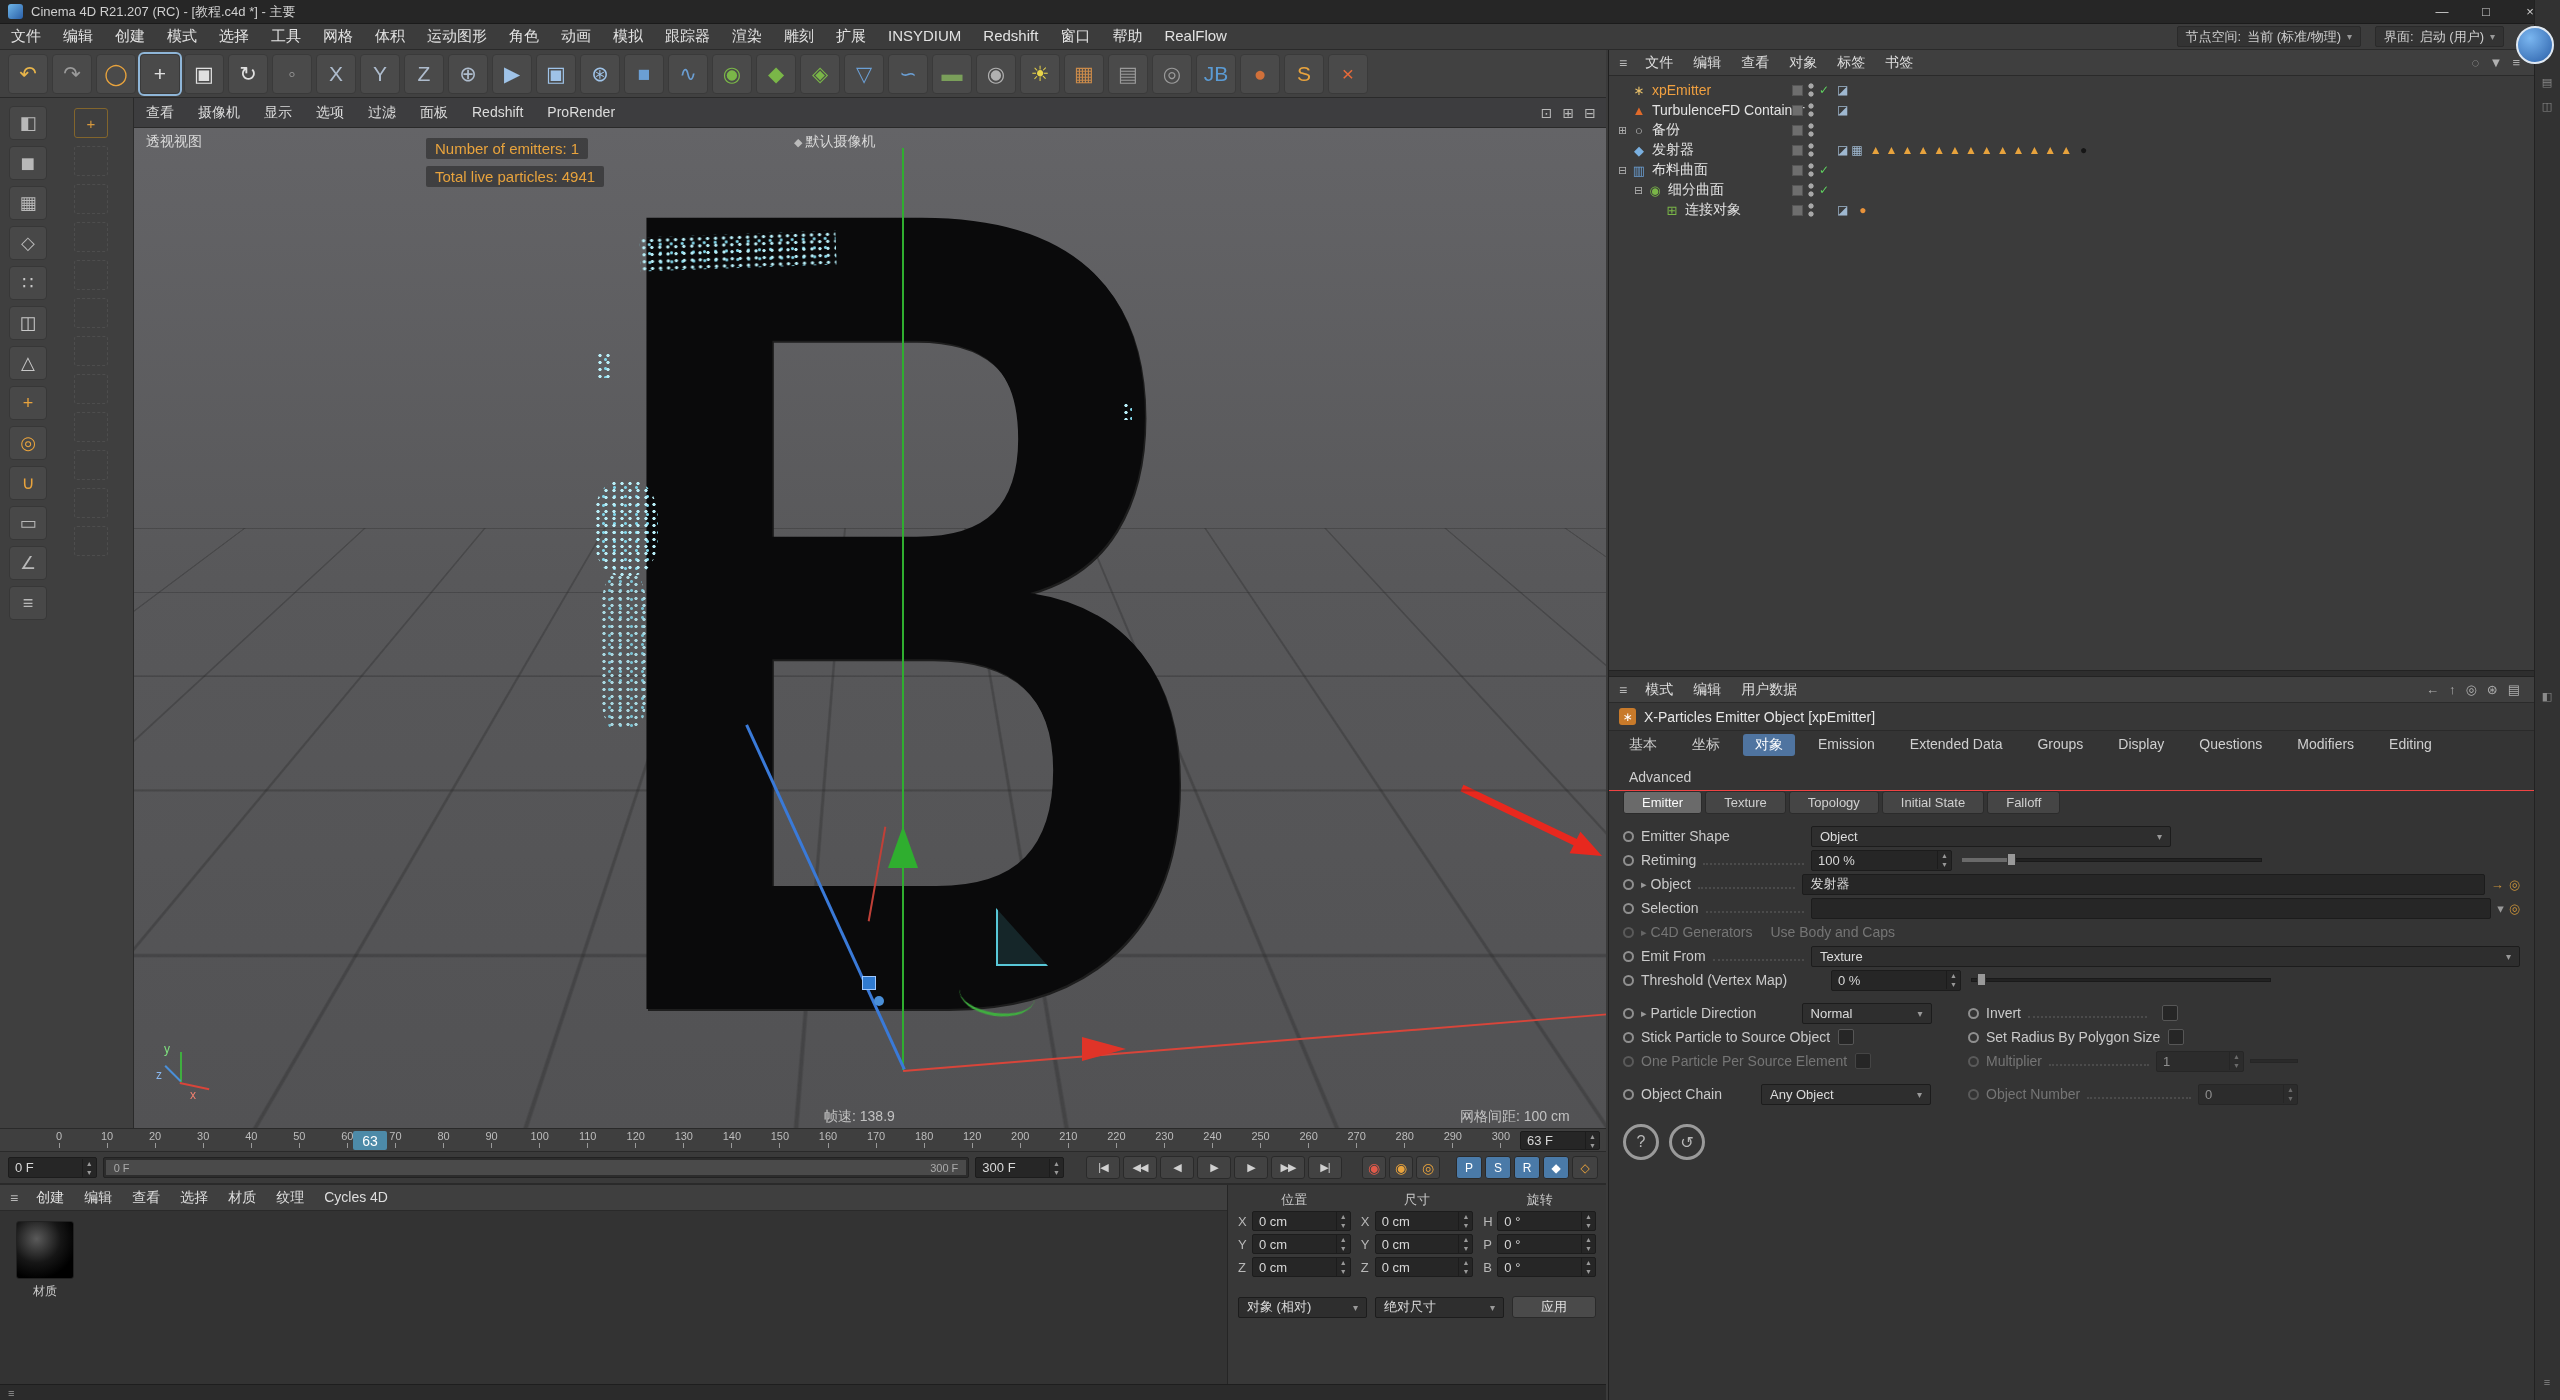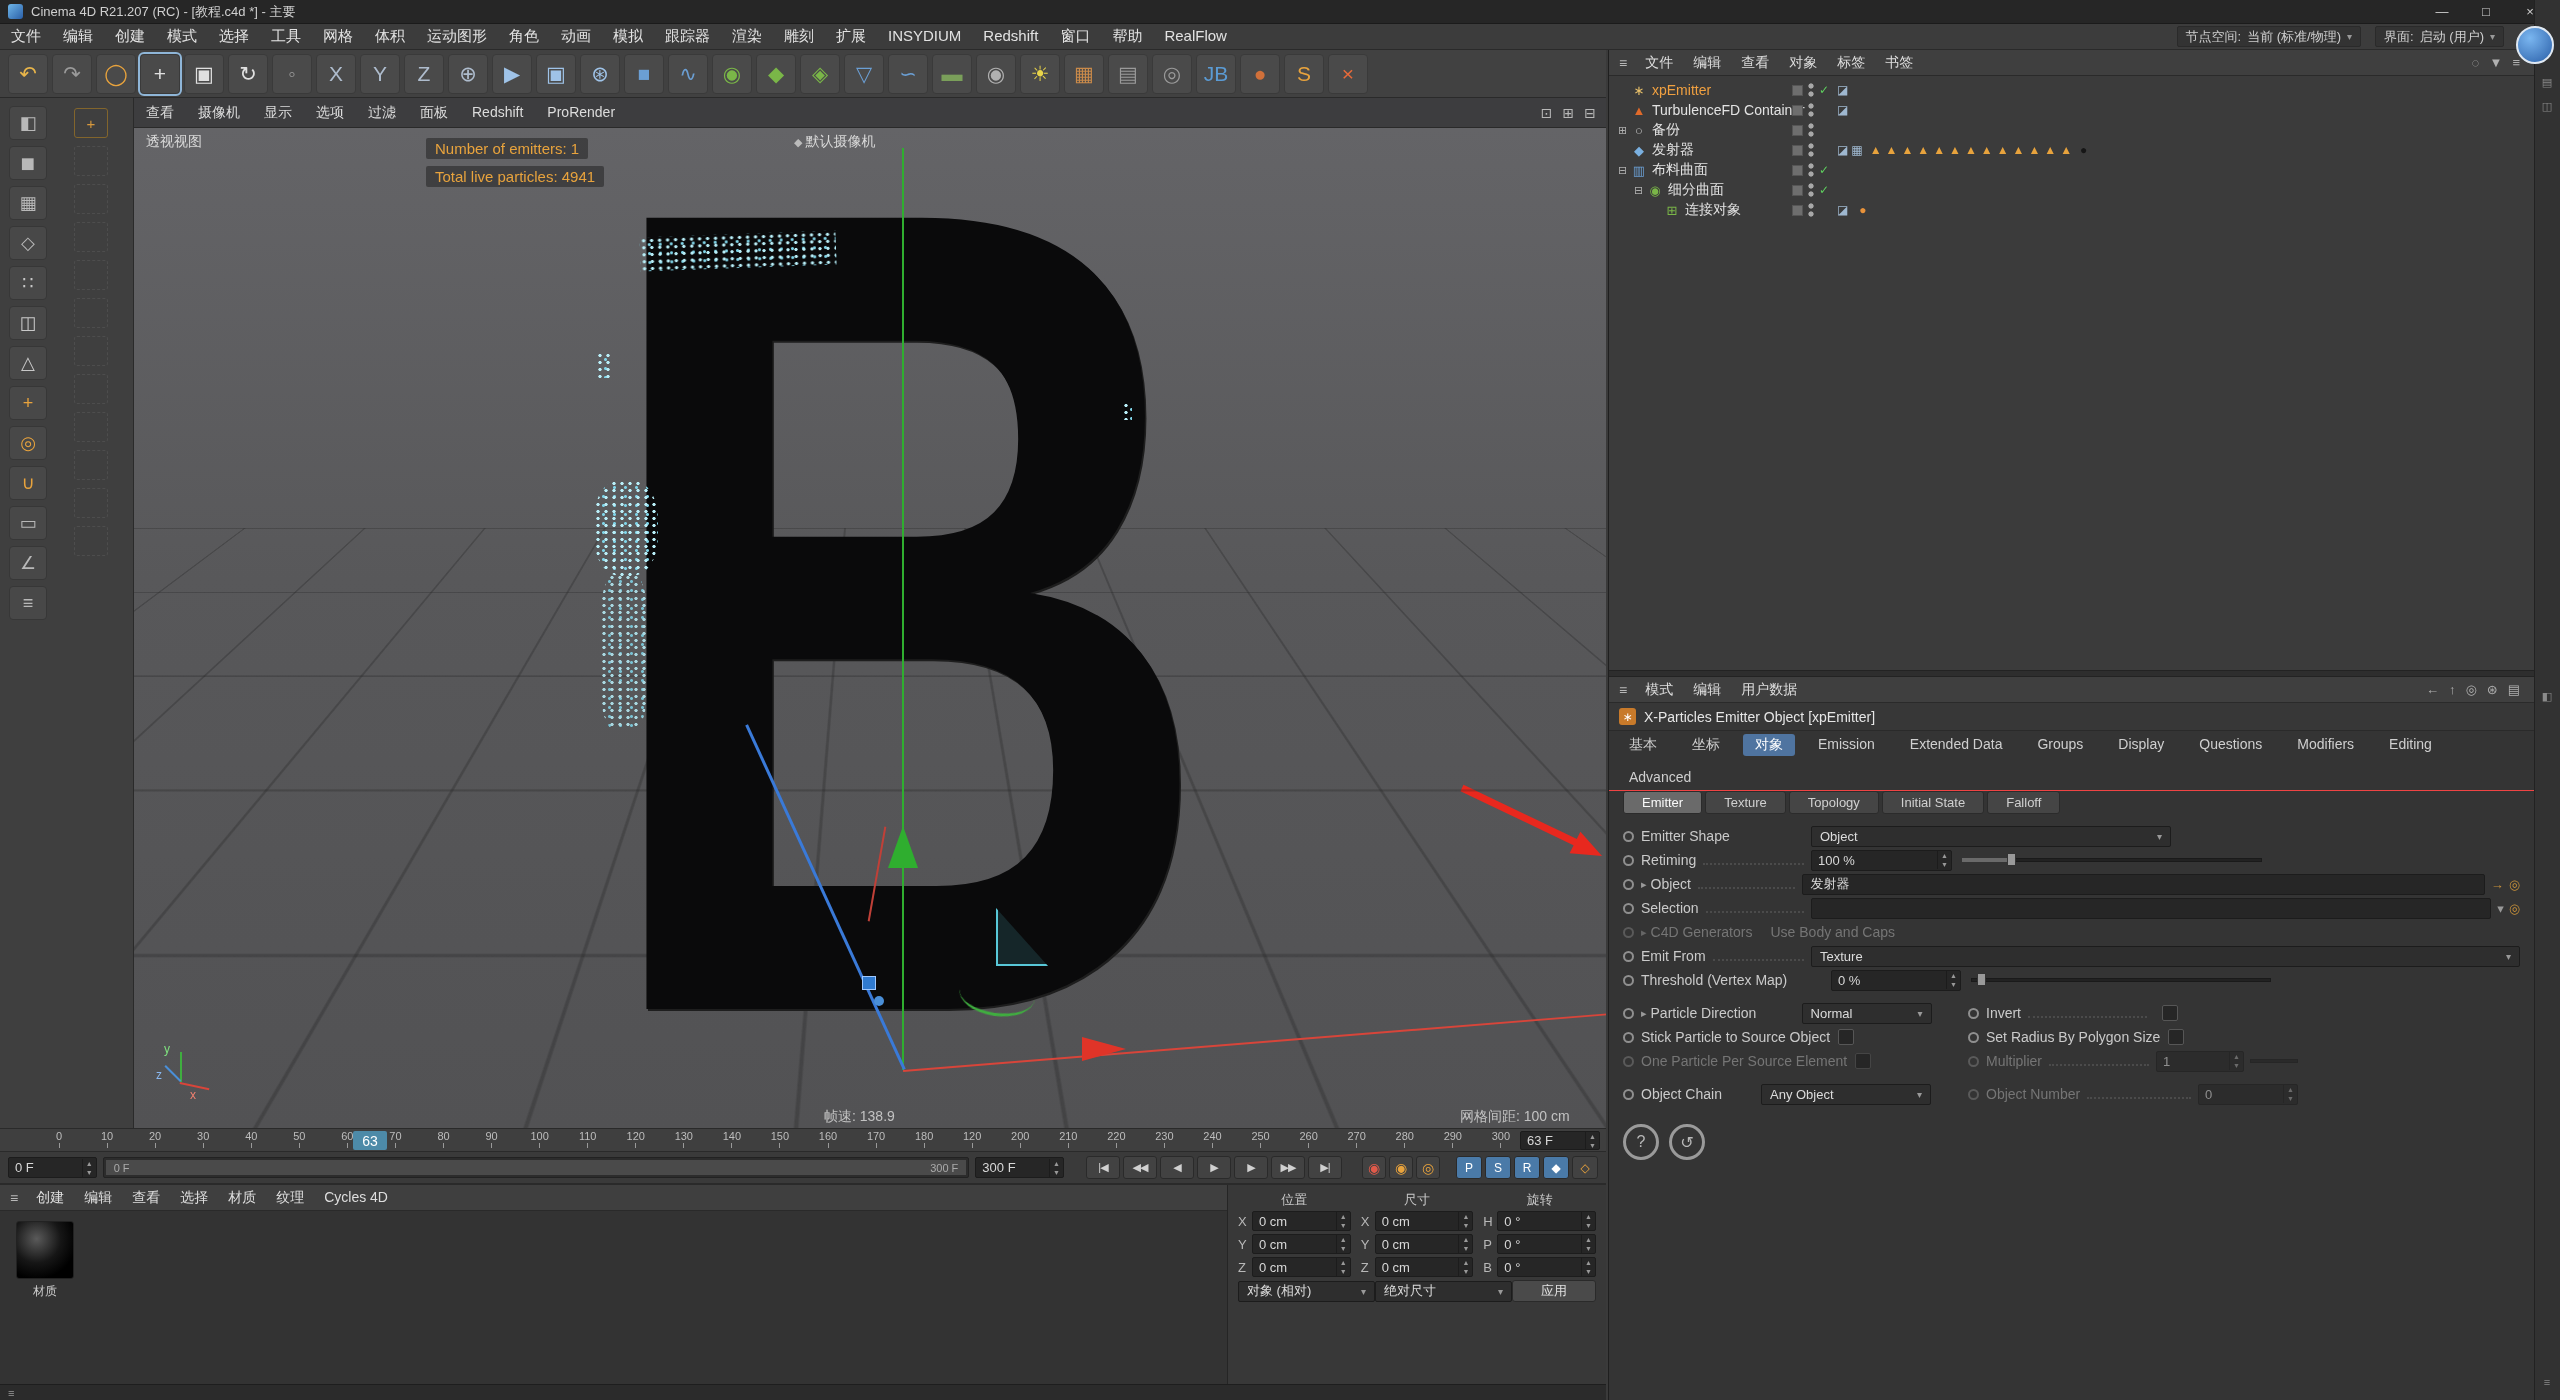--- a/index.html
+++ b/index.html
@@ -84,21 +84,21 @@
 #matthumb{position:absolute;left:16px;top:10px;width:58px;height:58px;border-radius:3px;border:1px solid #222;
   background:radial-gradient(circle at 35% 30%,#5a5a5a 0%,#161616 45%,#000 75%)}
 #matname{position:absolute;left:16px;top:72px;width:58px;text-align:center;font-size:12px;color:#ccc}
 #coords{width:378px;background:#383838;padding:6px 10px;display:flex;flex-direction:column}
 #coordgroups{display:flex;gap:10px}
 .cgroup{flex:1}
 .cgroup .ghead{text-align:center;font-size:13px;color:#c8c8c8;height:20px}
 .crow{display:flex;align-items:center;margin-bottom:3px}
 .crow .cl{width:14px;font-size:13px;color:#b8b8b8}
 .crow .spin{flex:1;height:20px}
-#coordbottom{display:flex;margin-top:0;align-items:center}
+#coordbottom{display:flex;gap:8px;margin-top:16px;align-items:center}
 .cdd{flex:1}
 #applybtn{width:84px;height:22px;background:#4a4a4a;border:1px solid #2a2a2a;border-radius:3px;
   display:flex;align-items:center;justify-content:center;font-size:13px;color:#e0e0e0}
 #statusbar{height:16px;background:#2b2b2b;border-top:1px solid #1e1e1e;display:flex;align-items:center;padding:0 8px;color:#9a9a9a;font-size:11px}
 
 #rightdock{position:absolute;left:1608px;top:50px;width:926px;height:1350px;background:#3a3a3a;border-left:1px solid #1f1f1f;display:flex;flex-direction:column}
 #objmgr{height:620px;display:flex;flex-direction:column;background:#3b3b3b}
 #omtree{flex:1;overflow:hidden;padding-top:4px}
 .om-row{height:20px;display:flex;align-items:center;position:relative;padding-left:6px;font-size:14px}
 .om-exp{width:15px;color:#b0b0b0;font-size:11px;text-align:center}

